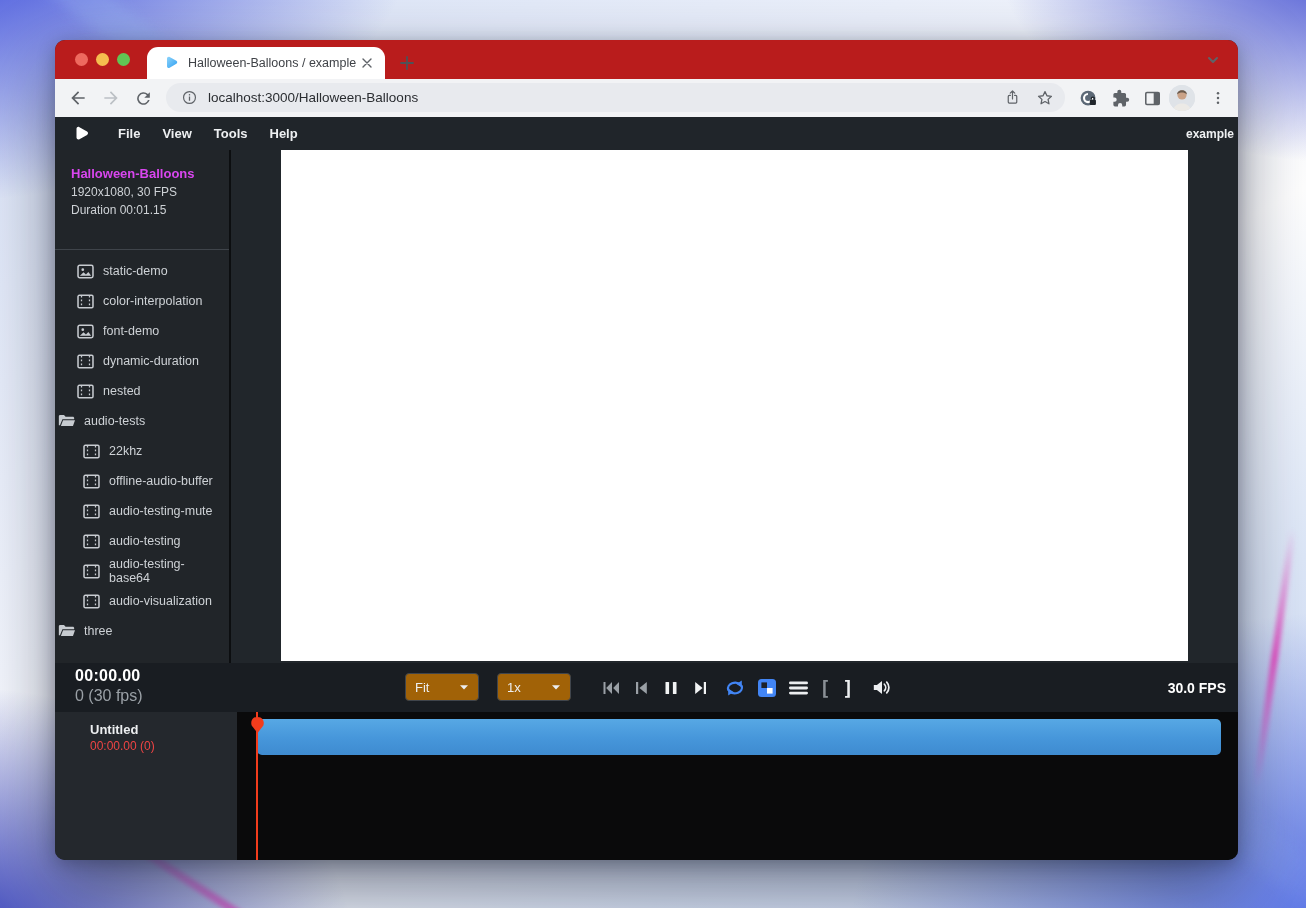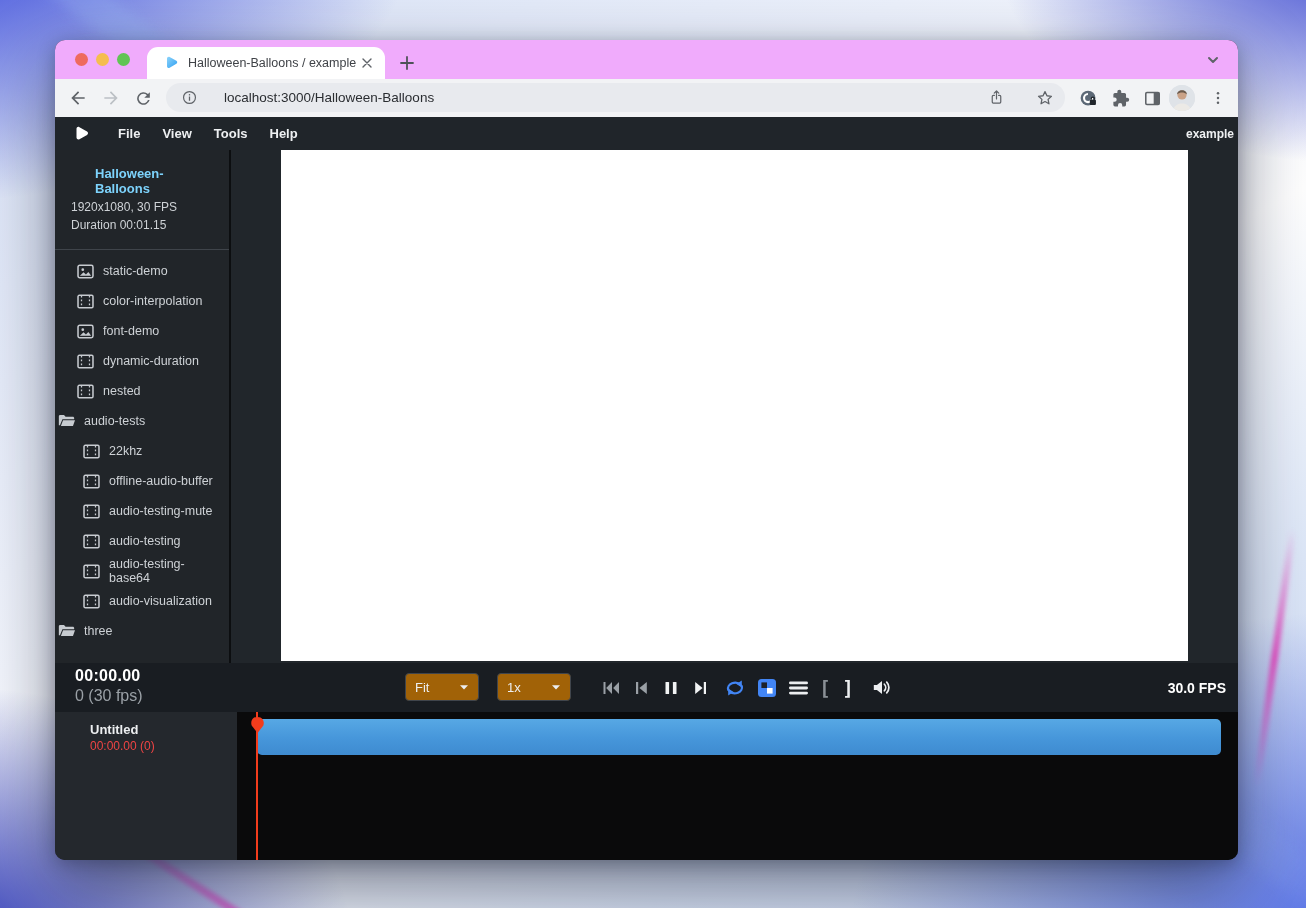--- a/index.html
+++ b/index.html
@@ -33,62 +33,62 @@
     background:linear-gradient(180deg, rgba(233,64,190,0), rgba(233,64,190,.85), rgba(233,64,190,0));
     transform:rotate(8deg); filter:blur(2px);}
 
   
   .window{position:absolute; left:55px; top:40px; width:1183px; height:820px; z-index:2;
     border-radius:10px; overflow:hidden; background:#20252a;
     box-shadow:0 30px 70px rgba(10,15,40,.5), 0 4px 18px rgba(10,15,40,.3);
     display:flex; flex-direction:column;}
 
   
-  .tabstrip{height:39px; background:#f0abfc; position:relative; flex:0 0 auto;}
+  .tabstrip{height:39px; background:#b91c1c; position:relative; flex:0 0 auto;}
   .traffic{position:absolute; top:13px; left:20px; display:flex; gap:8px;}
   .traffic i{width:13px;height:13px;border-radius:50%;display:block;}
   .tl-close{background:#ee6a5f;} .tl-min{background:#f5bd4f;} .tl-max{background:#61c454;}
   .tab{position:absolute; left:92px; top:7px; width:238px; height:32px; background:#fff;
     border-radius:11px 11px 0 0; display:flex; align-items:center; padding:0 10px 0 16px;}
   .tab .favicon{width:16px;height:16px;flex:0 0 auto;}
   .tab .tab-title{margin-left:9px; font-size:12.5px; color:#3f4247; white-space:nowrap;
     overflow:hidden; max-width:182px; flex:1;}
   .tab .tab-close{width:17px;height:17px;border-radius:50%;display:flex;align-items:center;
     justify-content:center; flex:0 0 auto; cursor:default;}
   .newtab{position:absolute; left:340px; top:11px; width:24px; height:24px; border-radius:50%;
     display:flex; align-items:center; justify-content:center;}
   .tab-search{position:absolute; right:16px; top:11px; width:18px;height:18px;}
 
   
   .toolbar{height:38px; background:#f2f3f5; position:relative; flex:0 0 auto; display:flex; align-items:center;}
   .nav-ic{position:absolute; top:8px; width:22px; height:22px; display:flex; align-items:center; justify-content:center;}
   .nav-back{left:12px;} .nav-fwd{left:45px;} .nav-reload{left:77px;}
   .omnibox{position:absolute; left:111px; top:4px; width:899px; height:29px; background:#e8eaee;
-    border-radius:15px; display:flex; align-items:center; padding:0 10px 0 13px;gap:16px;}
+    border-radius:15px; display:flex; align-items:center; padding:0 10px 0 13px;}
   .omnibox .url{font-size:13.5px; color:#2a2d31; margin-left:9px; flex:1; white-space:nowrap; overflow:hidden;}
   .omni-ic{width:20px;height:20px;display:flex;align-items:center;justify-content:center;flex:0 0 auto;}
   .ext-ic{position:absolute; top:8px; width:22px;height:22px; display:flex; align-items:center; justify-content:center;}
   .ic-lock{left:1022px;} .ic-puzzle{left:1054px;} .ic-split{left:1086px;}
   .avatar{position:absolute; left:1114px; top:6px; width:26px; height:26px; border-radius:50%;
     overflow:hidden; background:#dfe3e8;}
   .ic-dots{left:1152px;}
 
   
   .menubar{height:33px; background:#20252a; display:flex; align-items:center; flex:0 0 auto;}
   .menubar .logo{margin-left:17px; width:18px; height:18px;}
   .menubar nav{display:flex; margin-left:17px;}
   .menu-item{color:#eef0f2; font-size:13px; font-weight:700; padding:6px 11px; cursor:default;}
   .project-label{margin-left:auto; margin-right:4px; color:#eef0f2; font-size:12px; font-weight:700;}
 
   
   .main{flex:1 1 auto; display:flex; min-height:0;}
   .sidebar{width:176px; flex:0 0 auto; background:#212529; border-right:2px solid #0c0e10;
     display:flex; flex-direction:column; overflow:hidden;}
   .comp-header{padding:16px 14px 0 16px; height:100px; border-bottom:1px solid #3f444a;}
-  .comp-title{color:#7dd3fc; font-size:13px; font-weight:700;margin-left:24px;}
+  .comp-title{color:#d946ef; font-size:13px; font-weight:700;}
   .comp-format,.comp-duration{color:#ced2d6; font-size:12px; margin-top:4px;}
   .comp-list{padding-top:6px; flex:1; overflow:hidden;}
   .side-row{display:flex; align-items:center; min-height:30px; color:#ced2d6; cursor:default;}
   .side-row .ic{flex:0 0 auto; color:#c7cbd0;}
   .side-row .lbl{margin-left:9px; font-size:12.5px; white-space:nowrap; line-height:14px;}
   .side-row.wrap .lbl{white-space:normal; max-width:112px;}
   .lvl0{padding-left:22px;} .folder-row{padding-left:3px;} .lvl1{padding-left:28px;}
 
   .preview{flex:1; position:relative; background:#21262b; min-width:0;}
   .canvas{position:absolute; left:50px; top:0; width:907px; height:511px; background:#ffffff;}

